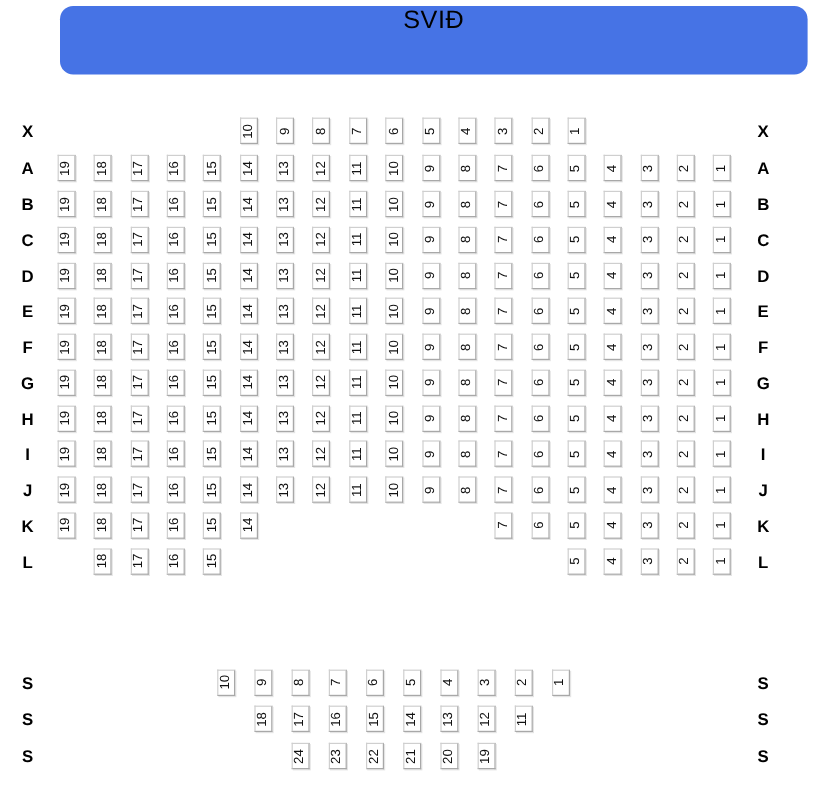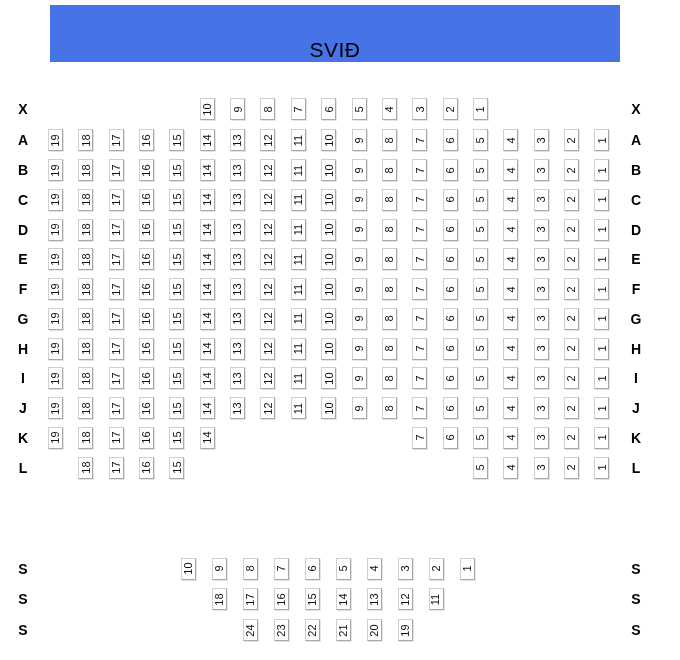--- a/index.html
+++ b/index.html
@@ -1,22 +1,23 @@
 <!DOCTYPE html>
 <html><head>
 <meta charset="utf-8">
 <style>
   html,body{margin:0;padding:0;background:#fff;}
   body{font-family:"Liberation Sans", sans-serif;}
   .canvas{position:relative;width:680px;height:660px;background:#fff;overflow:hidden;}
 
   .stage{
-    position:absolute;left:50px;top:5px;width:570px;height:57px;
-    display:flex;align-items:flex-end;justify-content:center;
+    position:absolute;left:50px;top:5px;width:623px;height:57px;
+    display:flex;align-items:flex-start;justify-content:center;
     background:#4673E5;
+    border-radius:11px;
   }
   .stage span{font-size:21px;color:#000;letter-spacing:0.5px;}
 
   .row-label{
     position:absolute;width:28px;text-align:center;
     font-size:14px;font-weight:bold;color:#000;line-height:22px;
   }
 
   .seat{
     position:absolute;width:15px;height:22px;box-sizing:border-box;

